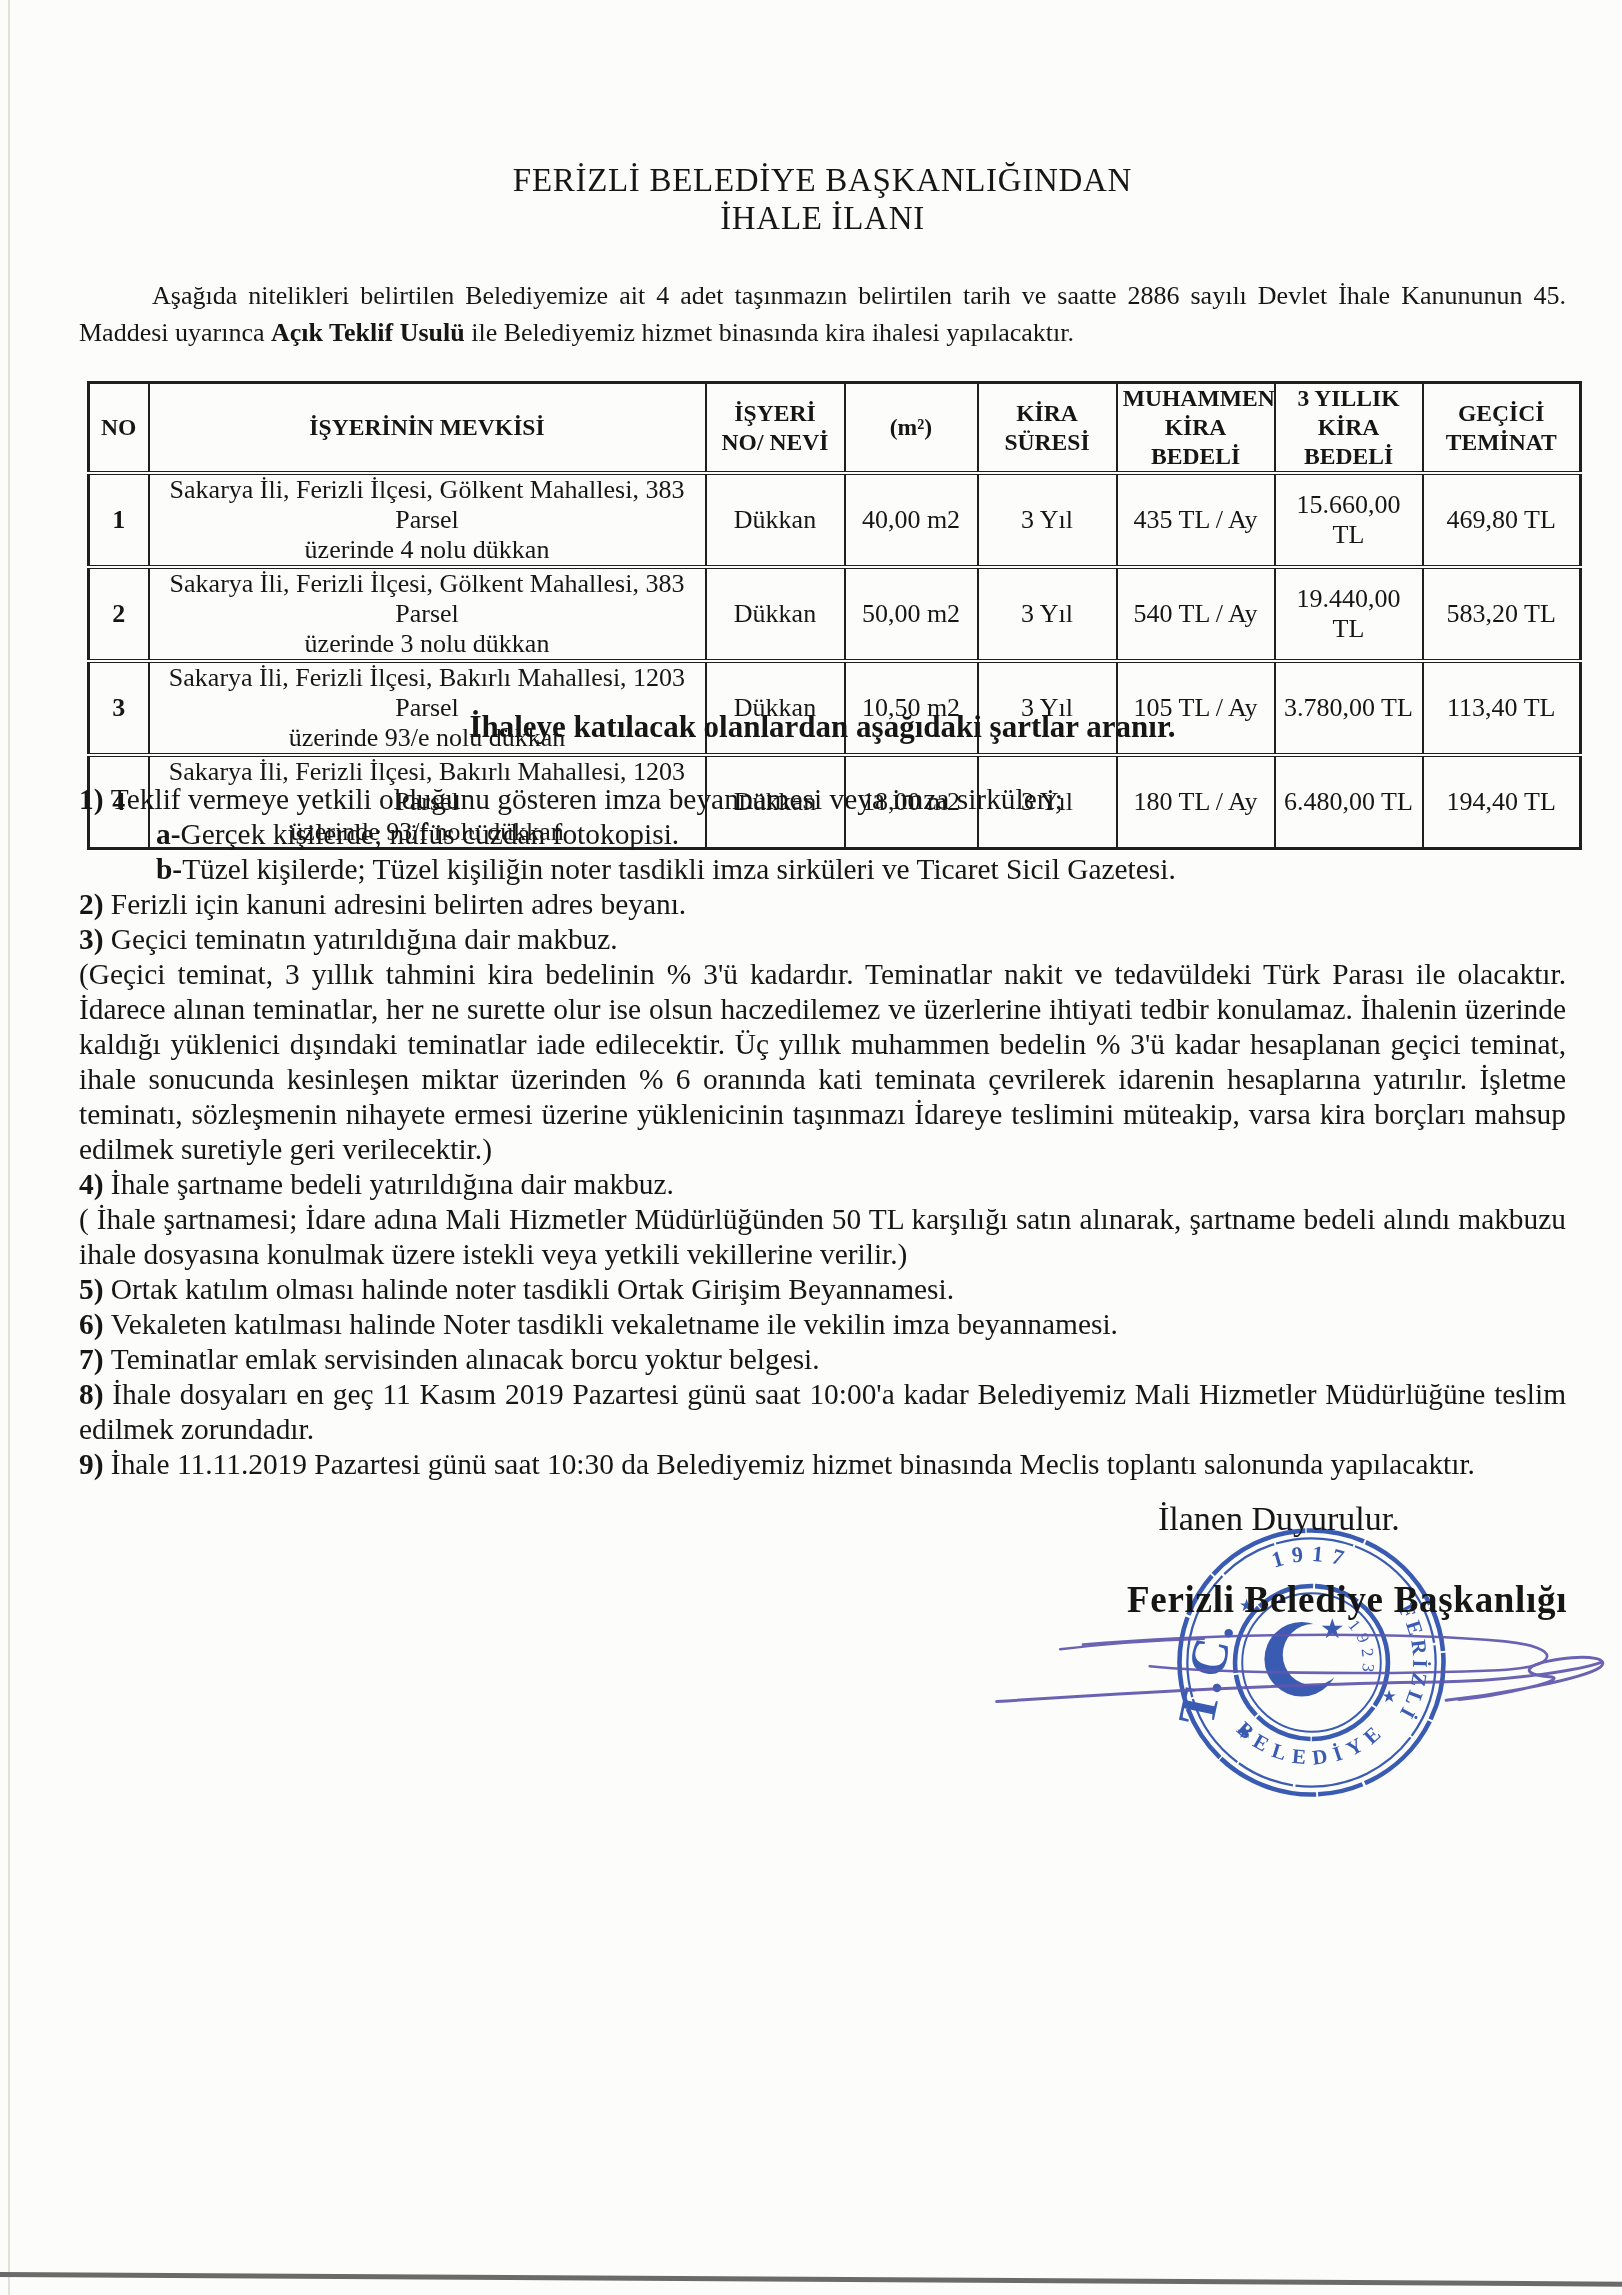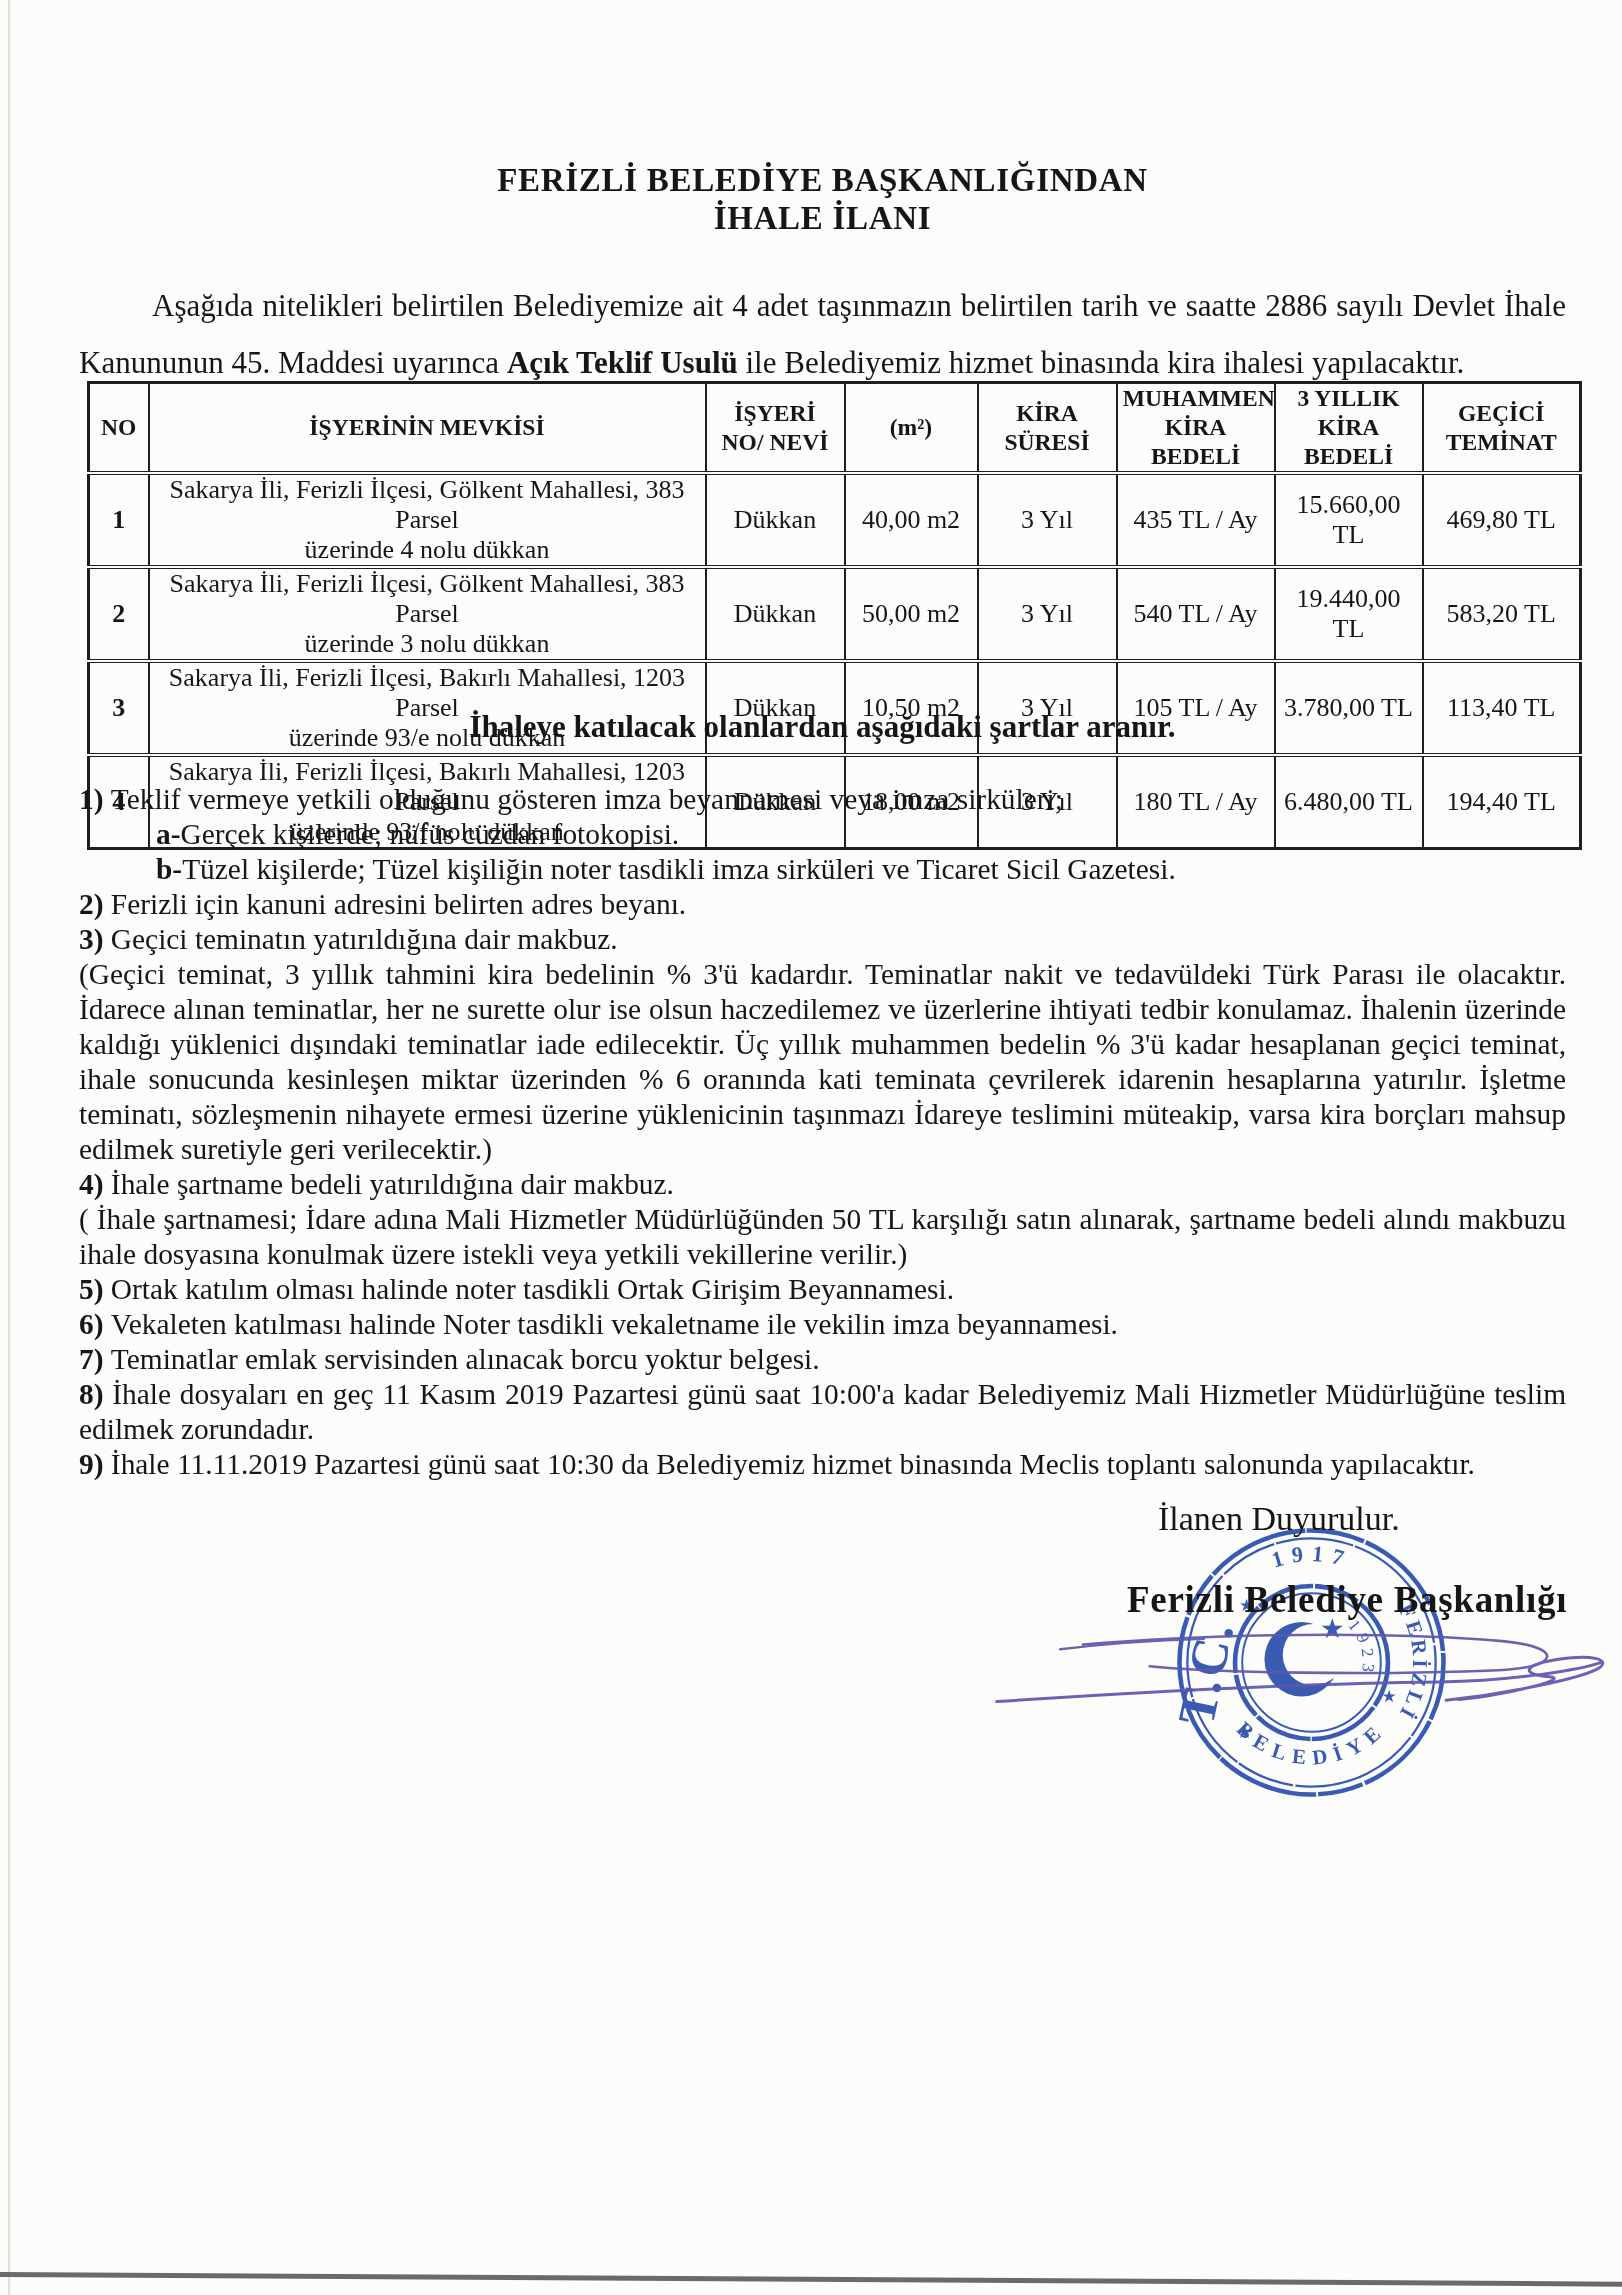--- a/index.html
+++ b/index.html
@@ -13,25 +13,25 @@
   }
   .page{position:absolute;inset:0;background:#fcfcfa;}
 
   
   .edge-left{position:absolute;left:7.9px;top:0;width:2px;height:2295px;background:#dedbd2;opacity:.85;}
   .edge-bottom{position:absolute;left:-6.5px;top:2272px;width:1642px;height:5.2px;background:#6a6a6a;
     transform:rotate(0.34deg);transform-origin:0 50%;border-radius:2px;}
 
   
   .title-block{position:absolute;top:161px;left:79px;width:1487px;text-align:center;}
-  .title-line{font-weight:bold;font-size:33px;line-height:38px;letter-spacing:0.7px;}
+  .title-line{font-weight:normal;font-size:33px;line-height:38px;letter-spacing:0.7px;}
 
   
   .intro{position:absolute;top:277px;left:79px;width:1487px;margin:0;
-    font-size:31px;line-height:57px;text-align:justify;text-indent:73px;}
+    font-size:26px;line-height:37px;text-align:justify;text-indent:73px;}
 
   
   .table-wrap{position:absolute;top:381px;left:87px;}
   table.tender{border-collapse:collapse;table-layout:fixed;width:1491px;border:3.3px solid #1f1f1f;}
   table.tender th,table.tender td{border:2px solid #1f1f1f;padding:0 5.2px;overflow:hidden;}
   table.tender th{font-size:23.6px;font-weight:bold;text-align:center;vertical-align:middle;line-height:29px;}
   table.tender td{font-size:26px;text-align:center;vertical-align:middle;line-height:30px;}
   table.tender tr.hdr{height:73px;}
   table.tender tr.data{height:58px;}
   table.tender tr.data td{border-top:4.6px double #1f1f1f;}

